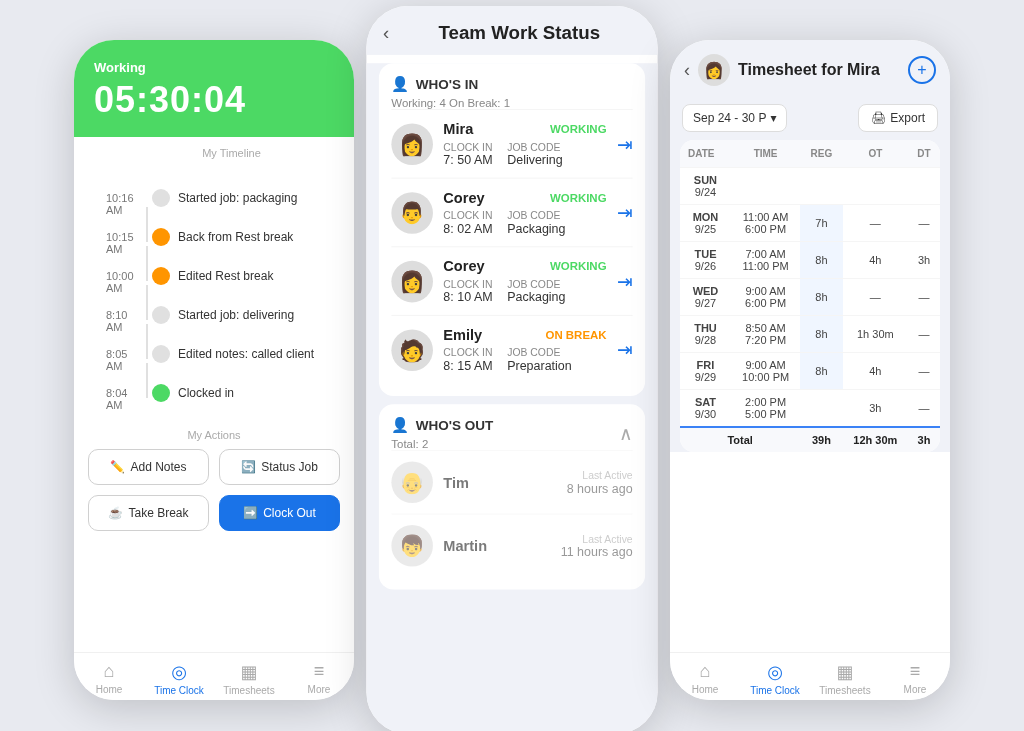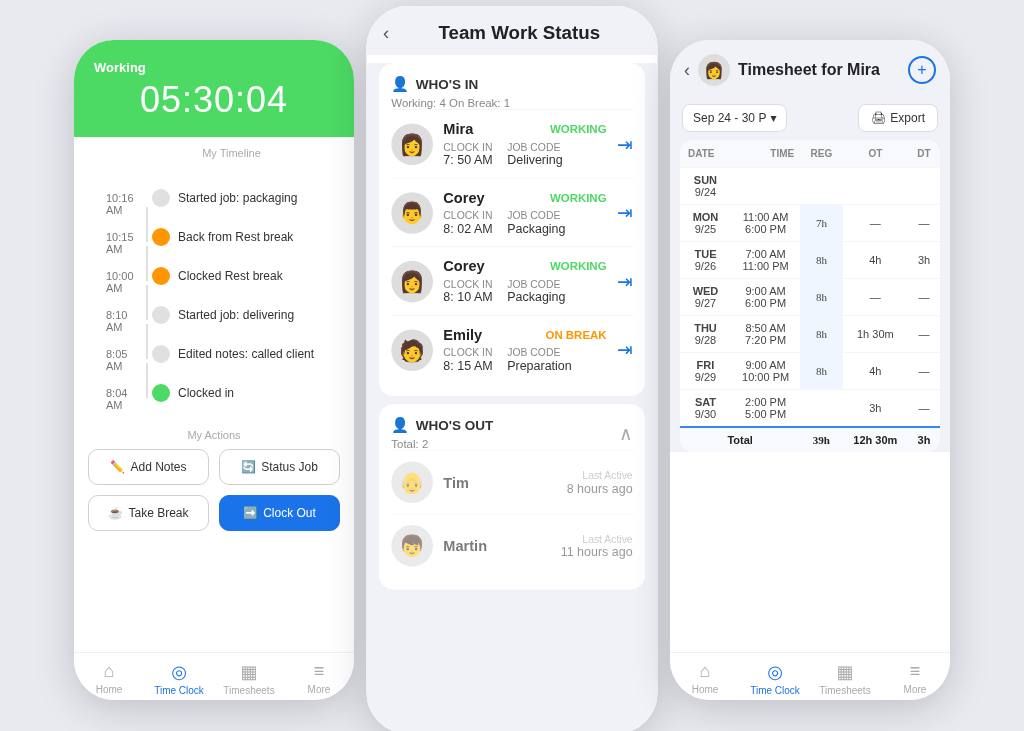--- a/index.html
+++ b/index.html
@@ -29,21 +29,21 @@
     }
 
     
     .phone1 { height: 660px; }
     .p1-header {
       background: #4cd964;
       padding: 20px 20px 16px;
       color: #fff;
     }
     .p1-working-label { font-size: 13px; font-weight: 600; margin-bottom: 4px; }
-    .p1-timer { font-size: 36px; font-weight: 400; letter-spacing: 1px; text-align: center; }
+    .p1-timer { font-size: 36px; font-weight: 700; letter-spacing: 1px; }
     .p1-section-label {
       text-align: center;
       font-size: 11px;
       color: #aaa;
       padding: 10px 0 4px;
       margin-left: 35px;
     }
     .p1-timeline { padding: 0 32px; margin-top: 20px; }
     .p1-timeline-item {
       display: flex;
@@ -265,21 +265,21 @@
     }
     .p3-table td {
       padding: 6px 4px;
       text-align: center;
       color: #444;
       border-top: 1px solid #f5f5f5;
       font-size: 11px;
     }
     .td-date { color: #888; font-size: 10px; text-align: left; padding-left: 8px; }
     .td-time { color: #333; font-size: 10px; text-align: left; }
-    .td-highlight { background: #f0f6ff; font-family: Liberation Serif, serif; }
+    .td-highlight { background: #f0f6ff; }
     .p3-table tr.total-row td {
       font-weight: 700;
       color: #222;
       background: #f8f9fc;
       border-top: 2px solid #3b82f6;
     }
   </style>
 </head>
 <body>
 
@@ -299,21 +299,21 @@
     <span class="p1-event">Started job: packaging</span>
   </div>
         <div class="p1-timeline-item">
     <span class="p1-time">10:15 AM</span>
     <span class="p1-dot" style="background:#ff9500"></span>
     <span class="p1-event">Back from Rest break</span>
   </div>
         <div class="p1-timeline-item">
     <span class="p1-time">10:00 AM</span>
     <span class="p1-dot" style="background:#ff9500"></span>
-    <span class="p1-event">Clocked Rest break</span>
+    <span class="p1-event">Edited Rest break</span>
   </div>
         <div class="p1-timeline-item">
     <span class="p1-time">8:10 AM</span>
     <span class="p1-dot" style="background:#e0e0e0"></span>
     <span class="p1-event">Started job: delivering</span>
   </div>
         <div class="p1-timeline-item">
     <span class="p1-time">8:05 AM</span>
     <span class="p1-dot" style="background:#e0e0e0"></span>
     <span class="p1-event">Edited notes: called client</span>
@@ -504,21 +504,21 @@
         <div class="p3-export-btn">
           <span>🖨</span>
           <span>Export</span>
         </div>
       </div>
       <div class="p3-table-card">
         <table class="p3-table">
           <thead>
             <tr>
               <th style="text-align:left;padding-left:8px;">DATE</th>
-              <th style="text-align:right;">TIME</th>
+              <th style="text-align:center;">TIME</th>
               <th>REG</th>
               <th>OT</th>
               <th>DT</th>
             </tr>
           </thead>
           <tbody id="timesheet-tbody">
           <tr>
     <td class="td-date"><strong>SUN</strong><br>9/24</td>
     <td class="td-time"></td>
     <td class=""></td>

